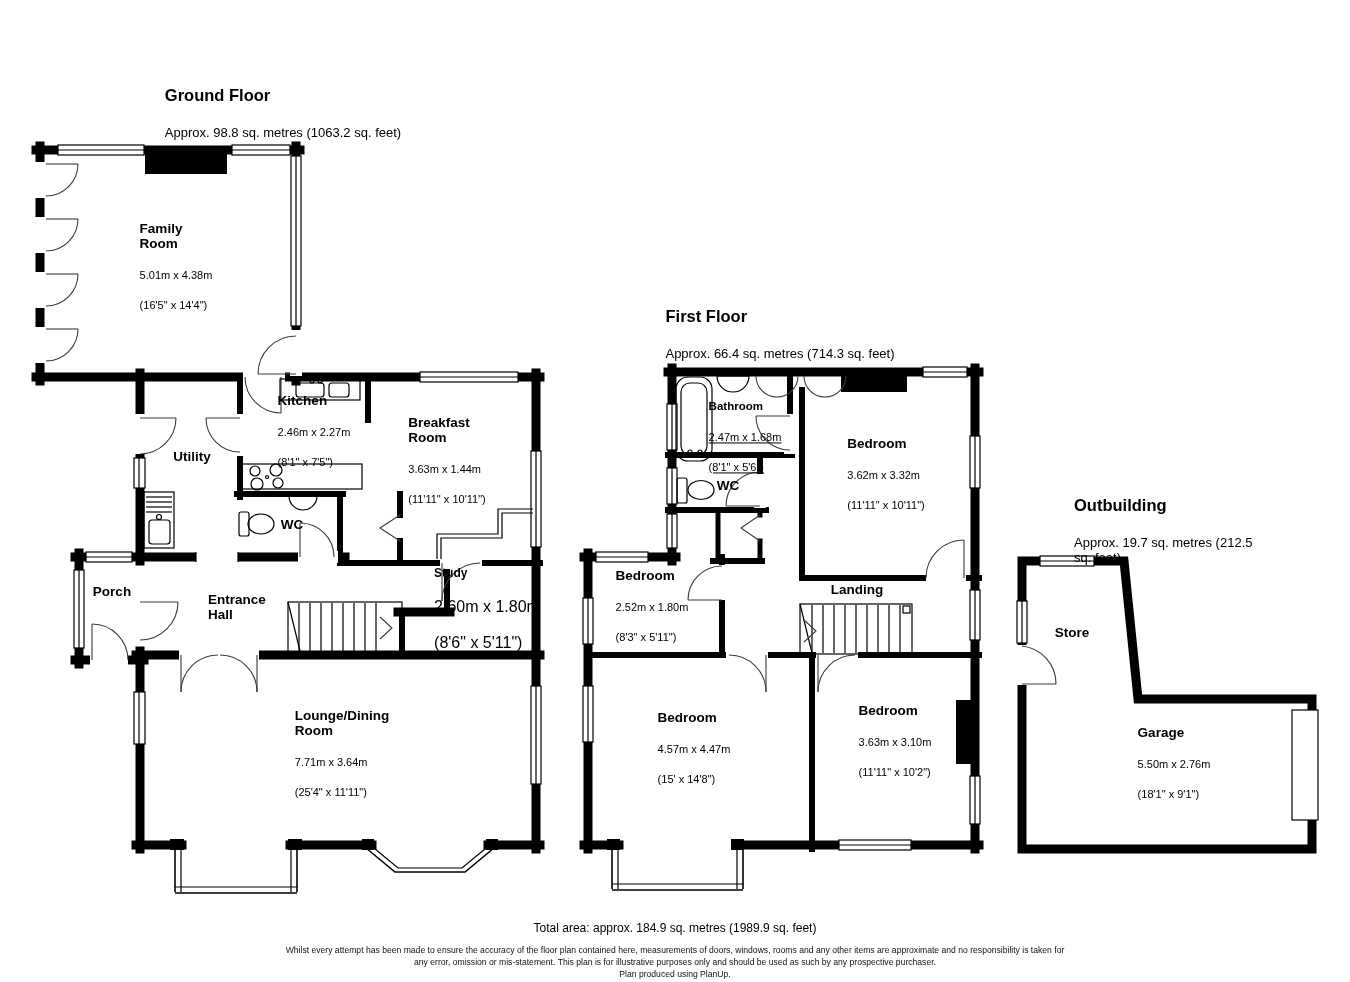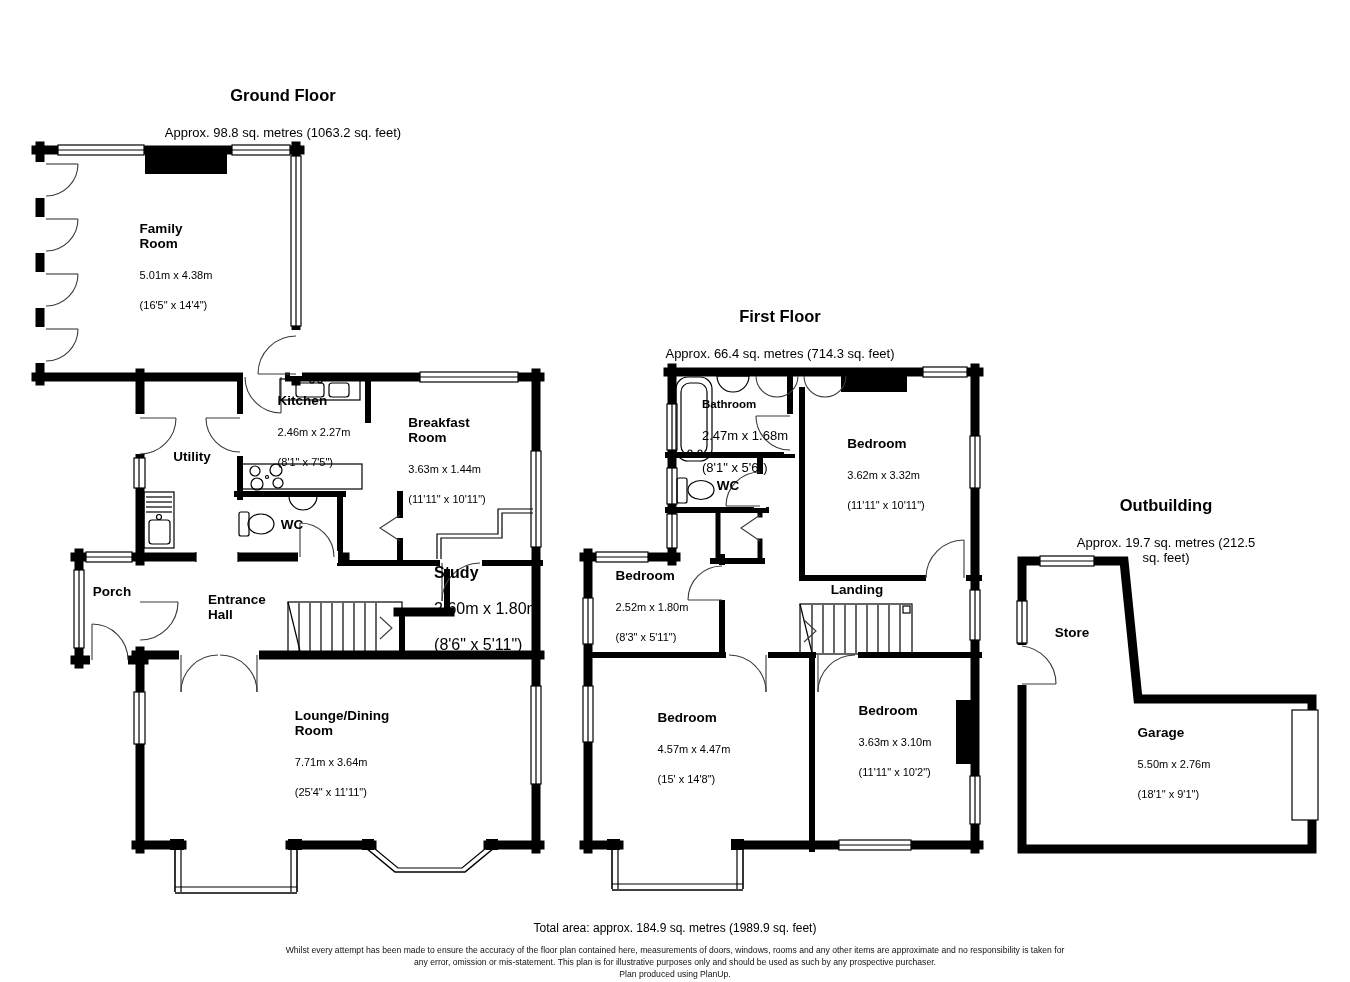--- a/index.html
+++ b/index.html
@@ -13,23 +13,23 @@
   .tl{stroke:#000;stroke-width:1.2;fill:none}
   .t2{stroke:#000;stroke-width:1.6;fill:none}
   .dl{stroke:#3a3a3a;stroke-width:1.1;fill:none}
   .wf{fill:#fff;stroke:#000;stroke-width:1.2}
   .gap{fill:#fff;stroke:none}
   .blk{fill:#000;stroke:none}
   
   .room-label{position:absolute;transform:translate(-50%,-50%);text-align:left;
               line-height:1.12;white-space:pre-line;}
   .rn{font-weight:bold;font-size:13.5px;}
-  .rn.s12{font-size:16px;} .rn.s11{font-size:11.5px;}
-  .rd{font-size:11px;} .rd.s10{font-size:16px;} .rd.s9{font-size:13px;}
-  .floor-title{position:absolute;transform:translate(-50%,-50%);text-align:center;white-space:pre-line;}
+  .rn.s12{font-size:12px;} .rn.s11{font-size:11.5px;}
+  .rd{font-size:11px;} .rd.s10{font-size:16px;} .rd.s9{font-size:11px;text-decoration:underline;}
+  .floor-title{position:absolute;transform:translate(-50%,-50%);white-space:pre-line;}
   .floor-title .t{font-weight:bold;font-size:16.5px;}
   .floor-title .st{font-size:13px;margin-top:2px;}
   .footer-line{position:absolute;transform:translate(-50%,-50%);text-align:center;white-space:nowrap;}
   .f-total{font-size:12px;}
   .f-small{font-size:8.6px;color:#111;}
 </style>
 </head>
 <body>
 
 <div class="plan">

